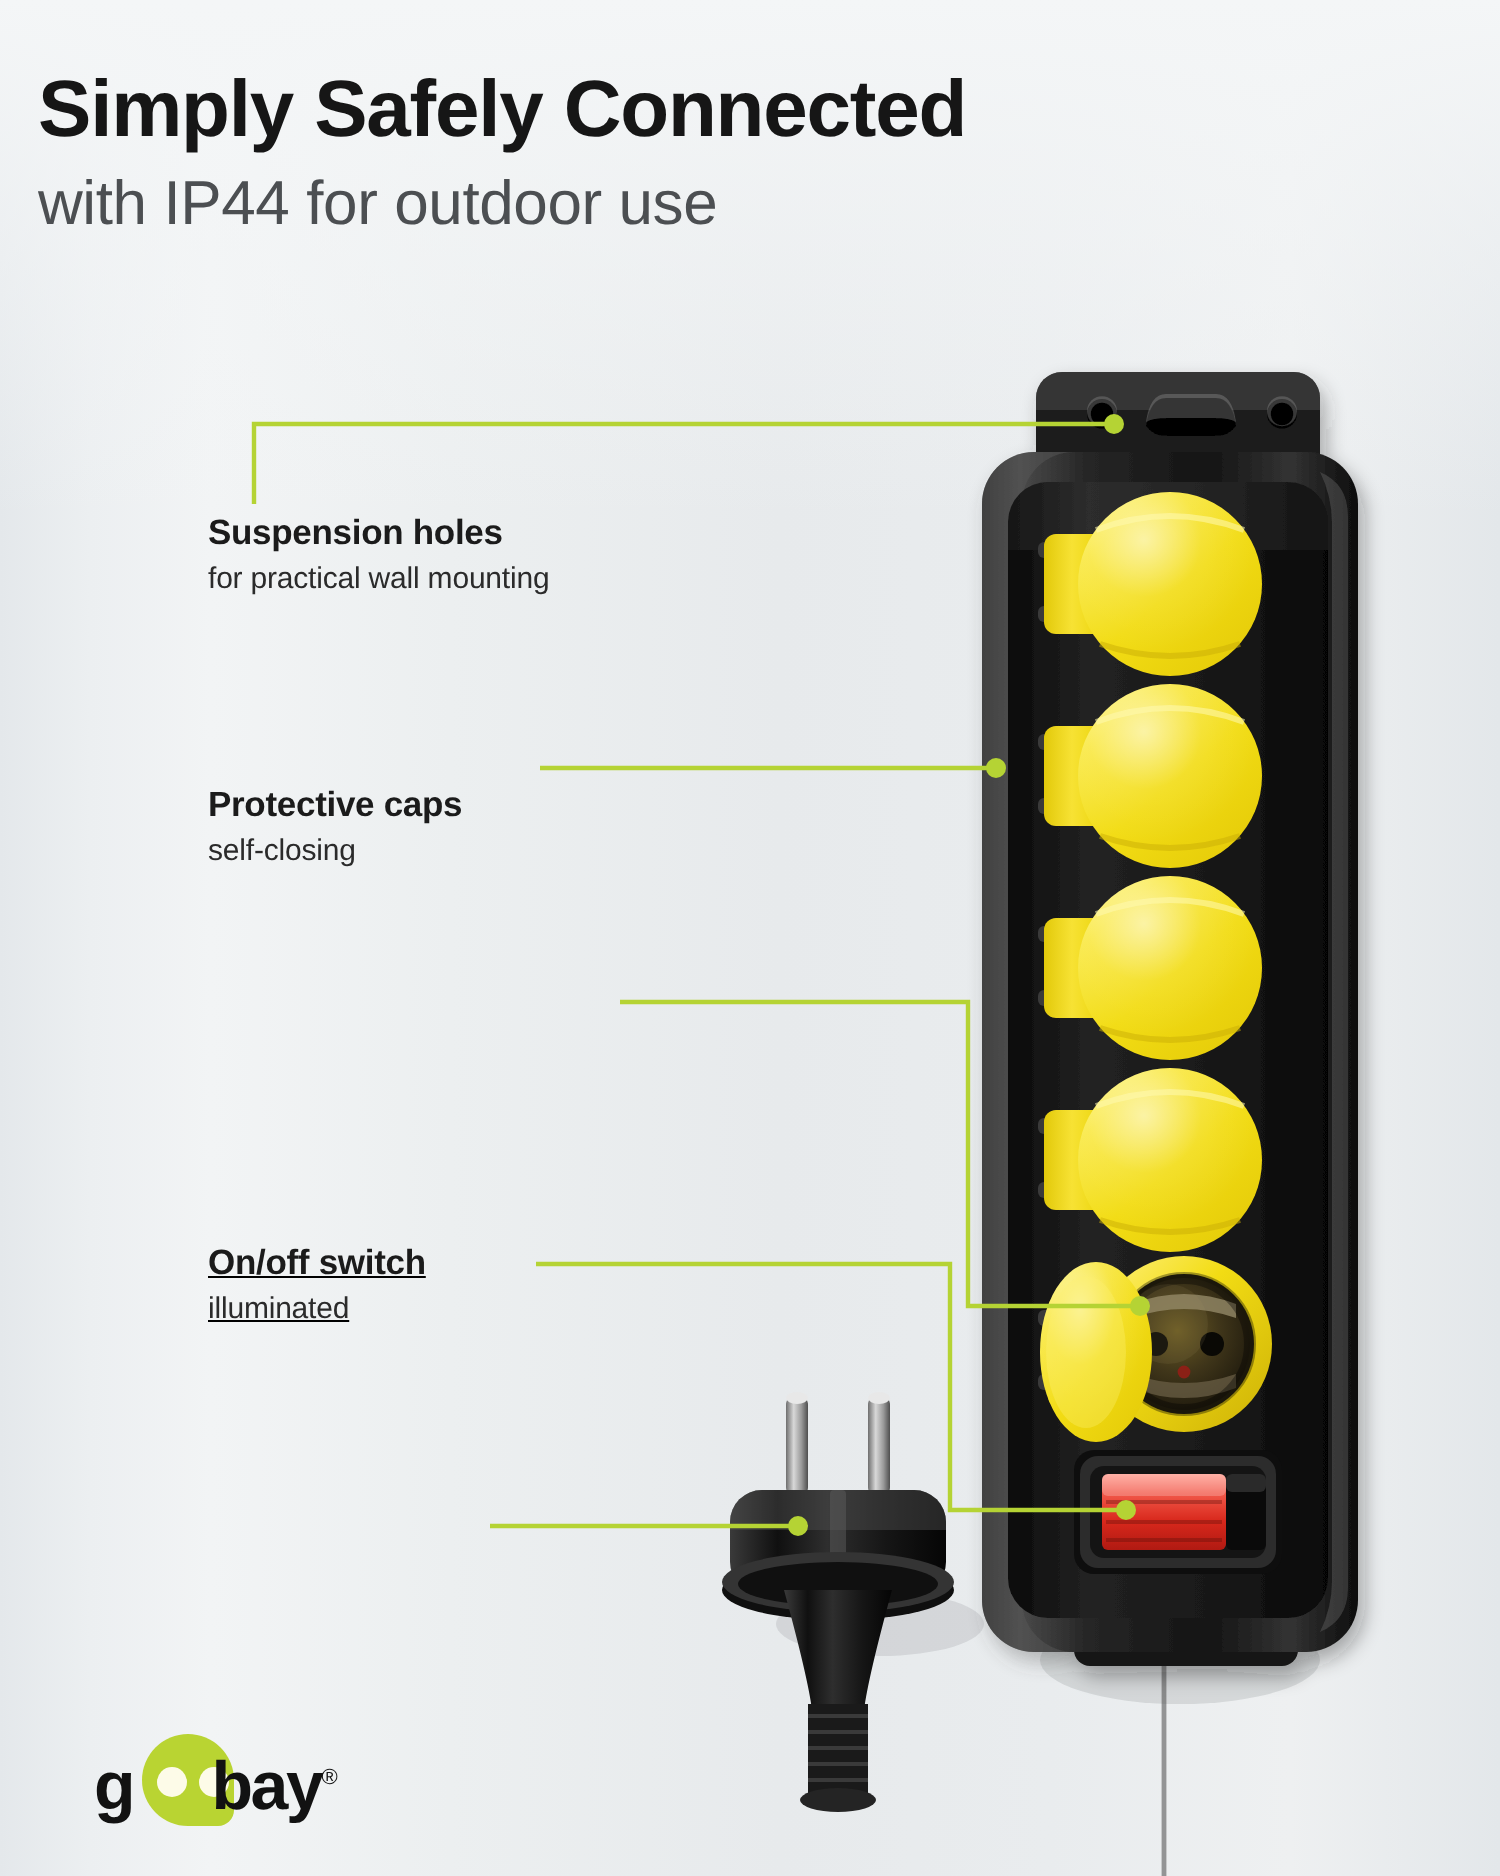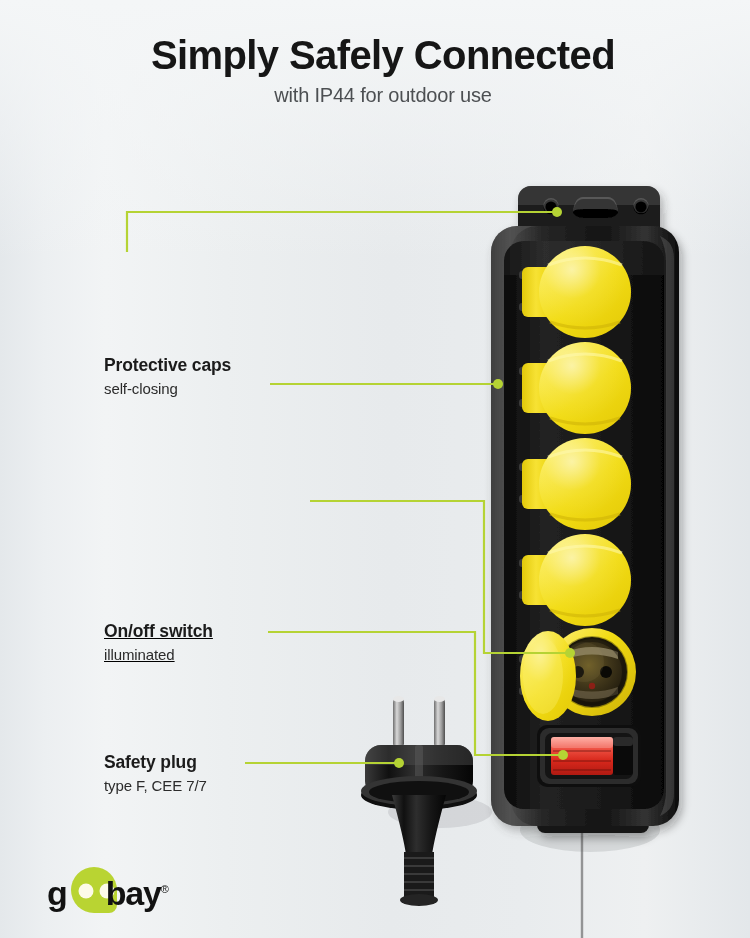--- a/index.html
+++ b/index.html
@@ -16,36 +16,36 @@
         #e4e8eb 0%, #eceff1 6%, #f2f4f5 14%, #eceff0 30%,
         #e7eaec 52%, #e9ecee 70%, #eef0f1 86%, #e3e7ea 100%);
   }
   #stage:before{
     content:"";position:absolute;left:0;top:0;right:0;height:260px;
     background:linear-gradient(180deg,#f4f6f7 0%, rgba(244,246,247,0) 100%);
     pointer-events:none;
   }
 
   
-  .header{position:absolute;left:16px;right:0;top:34px;text-align:center;z-index:6;}
+  .header{position:absolute;left:0;right:0;top:34px;text-align:left;z-index:6;padding-left:19px;}
   .title{
     font-size:40px;font-weight:bold;color:#161616;letter-spacing:-0.6px;
     line-height:1.08;white-space:nowrap;
   }
   .subtitle{
-    font-size:20px;color:#4c4f52;font-weight:normal;margin-top:7px;
+    font-size:31px;color:#4c4f52;font-weight:normal;margin-top:7px;
     letter-spacing:-0.2px;white-space:nowrap;
   }
 
   
   .callout{position:absolute;z-index:7;}
   .callout .c-title{font-size:17.5px;font-weight:bold;color:#1b1b1b;letter-spacing:-0.15px;white-space:nowrap;}
   .callout .c-sub{font-size:15px;color:#2b2b2b;margin-top:4px;letter-spacing:-0.1px;white-space:nowrap;}
   #co-0{left:104px;top:256px;}
-  #co-1{left:104px;top:355px;}
+  #co-1{left:104px;top:392px;}
   #co-2{left:104px;top:491px;}
   #co-3{left:104px;top:621px;text-decoration:underline;}
   #co-4{left:104px;top:752px;}
 
   
   #leaders{position:absolute;left:0;top:0;width:750px;height:938px;z-index:5;pointer-events:none;}
 
   
   #product{position:absolute;left:0;top:0;width:750px;height:938px;z-index:4;}
 
@@ -336,31 +336,31 @@
     </g>
     <g fill="#b5d334">
       <circle cx="557" cy="212" r="5"></circle>
       <circle cx="498" cy="384" r="5"></circle>
       <circle cx="570" cy="653" r="5"></circle>
       <circle cx="563" cy="755" r="5"></circle>
       <circle cx="399" cy="763" r="5"></circle>
     </g>
   </svg>
 
+  <div class="callout" id="co-0">
+    <div class="c-title">Suspension holes</div>
+    <div class="c-sub">for practical wall mounting</div>
+  </div>
   <div class="callout" id="co-1">
     <div class="c-title">Protective caps</div>
     <div class="c-sub">self-closing</div>
   </div>
   <div class="callout" id="co-3">
     <div class="c-title">On/off switch</div>
     <div class="c-sub">illuminated</div>
-  </div>
-  <div class="callout" id="co-4">
-    <div class="c-title">Safety plug</div>
-    <div class="c-sub">type F, CEE 7/7</div>
   </div>
 
   <div class="logo">
     <div class="logo-wrap">
       <div class="logo-blob"></div>
       <svg width="170" height="44" viewBox="0 0 170 44" style="position:absolute;left:0;top:0;">
         <circle cx="39" cy="22" r="7.5" fill="#fdfbe8"></circle>
         <circle cx="60" cy="22" r="7.5" fill="#fdfbe8"></circle>
       </svg>
       <div class="logo-text"><span>g</span><span class="logo-o">oo</span><span>bay</span><span class="logo-reg">®</span></div>

